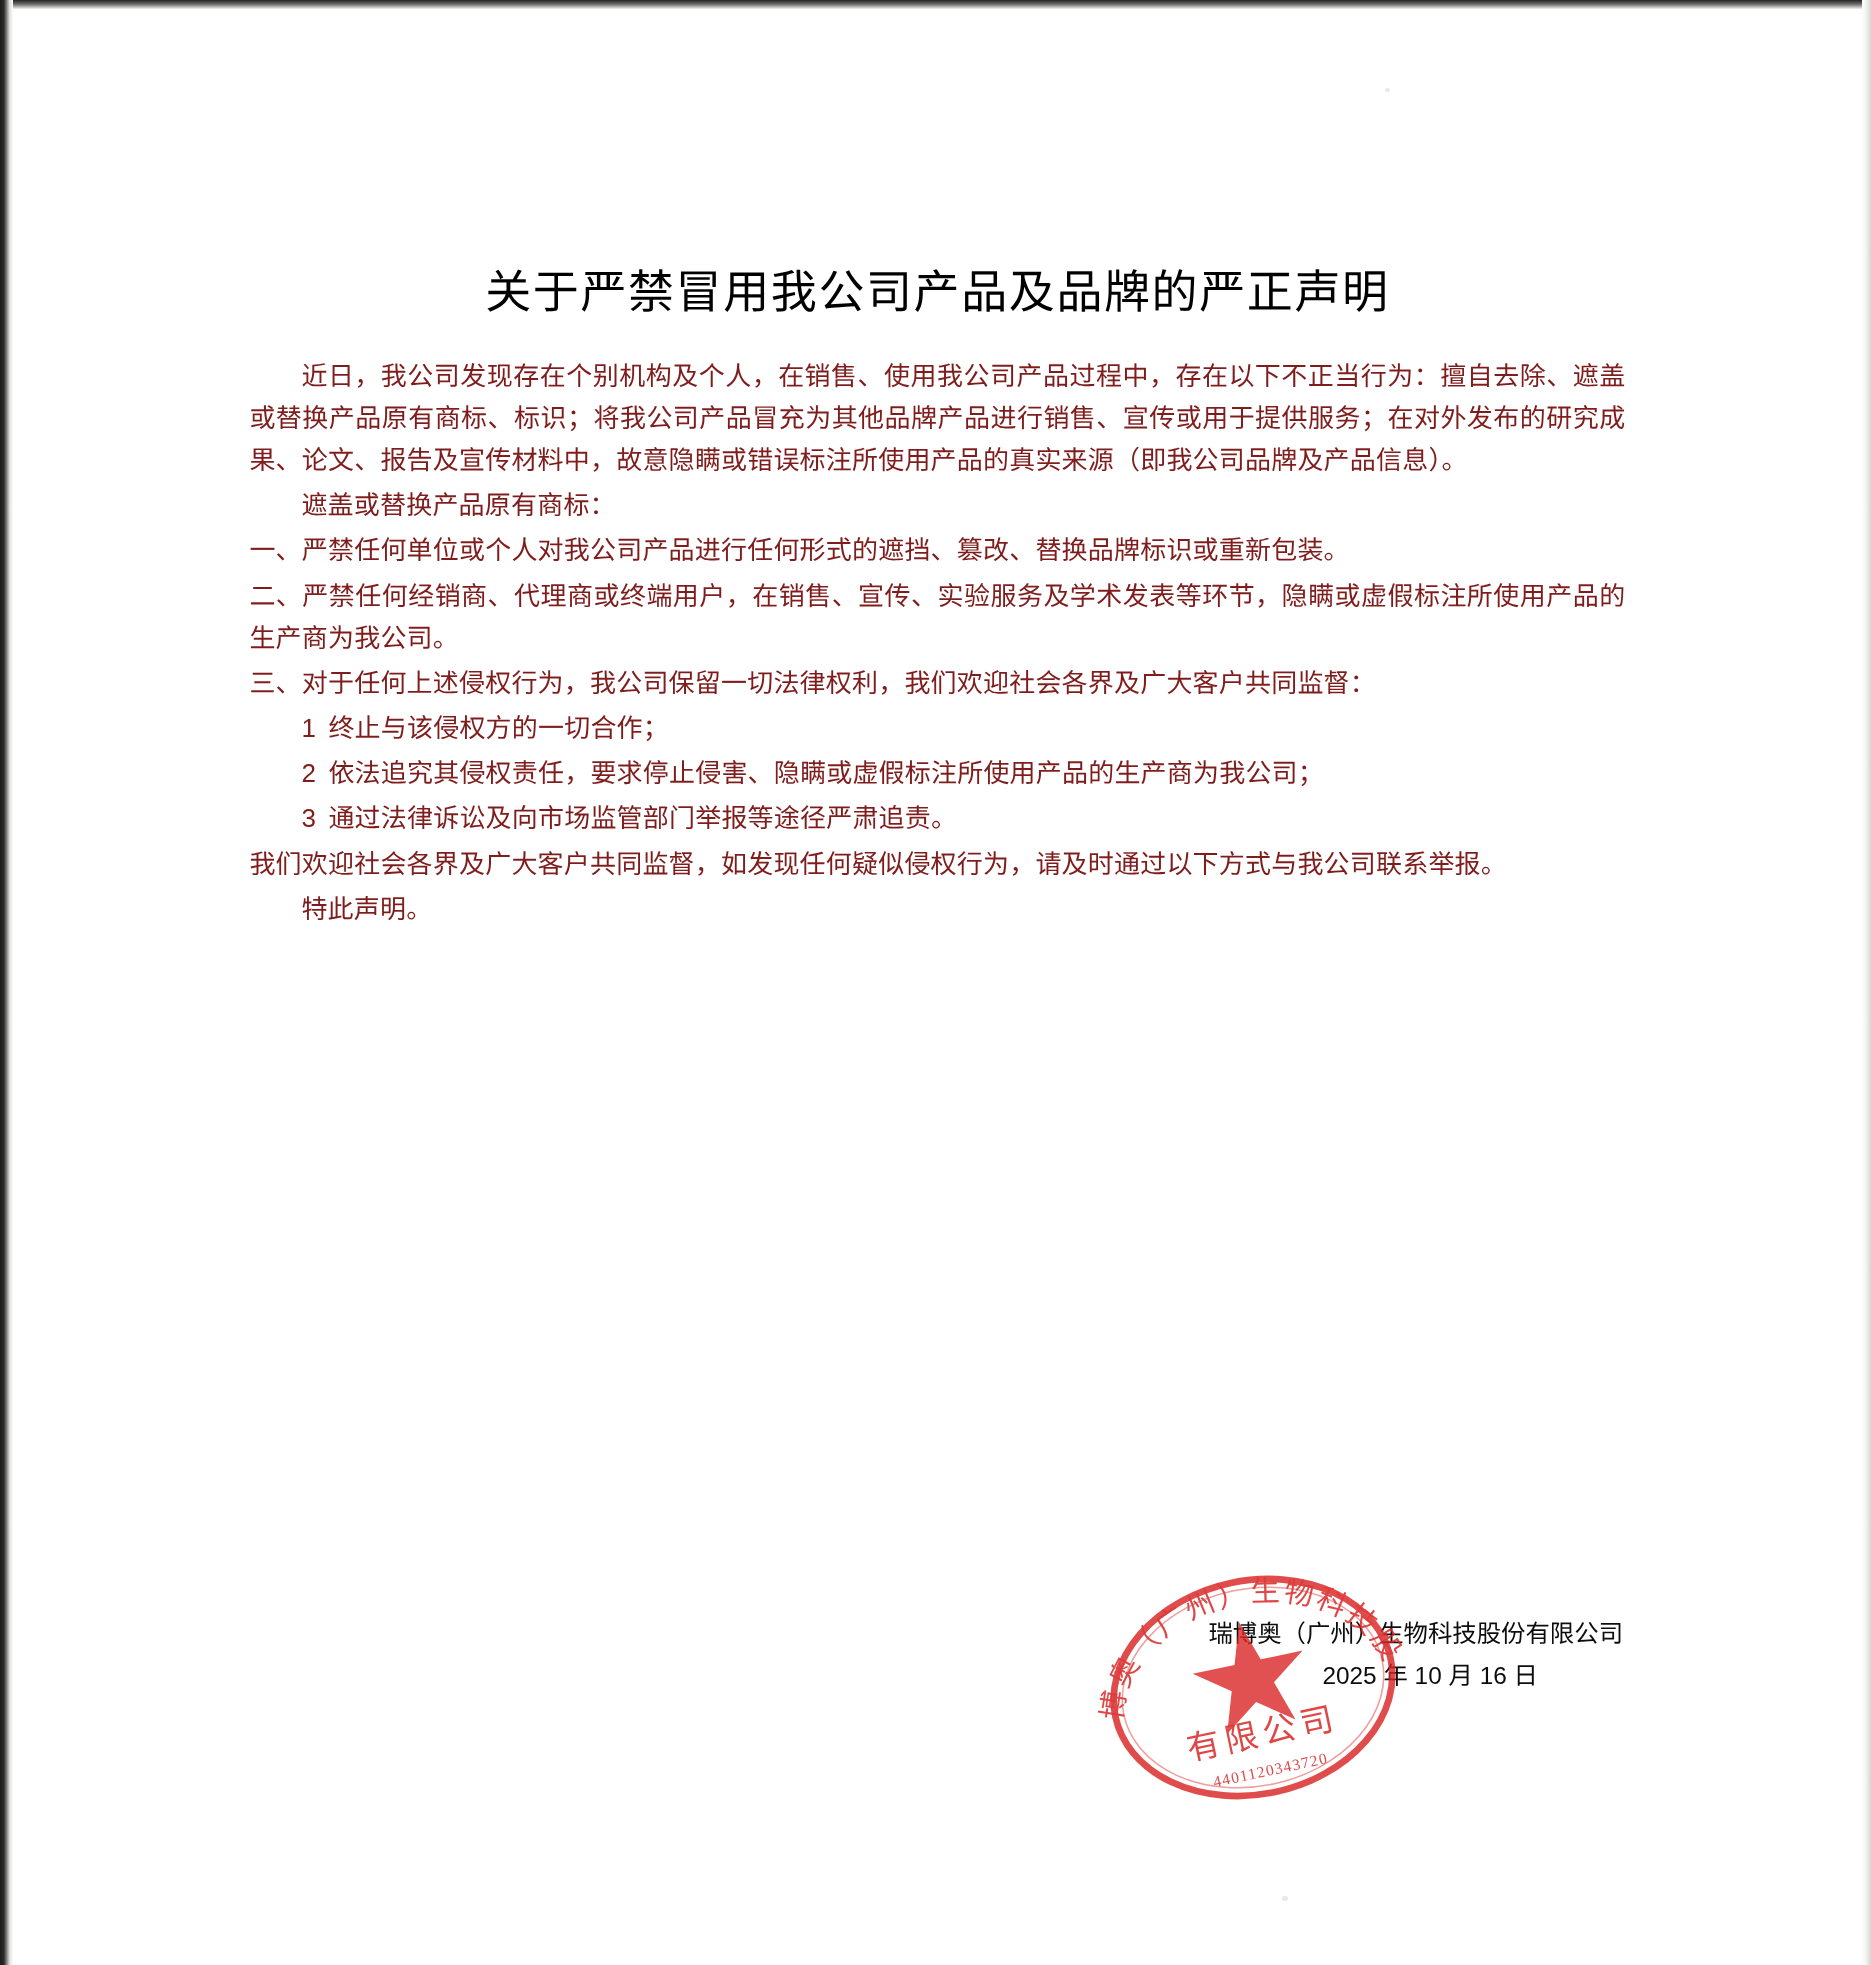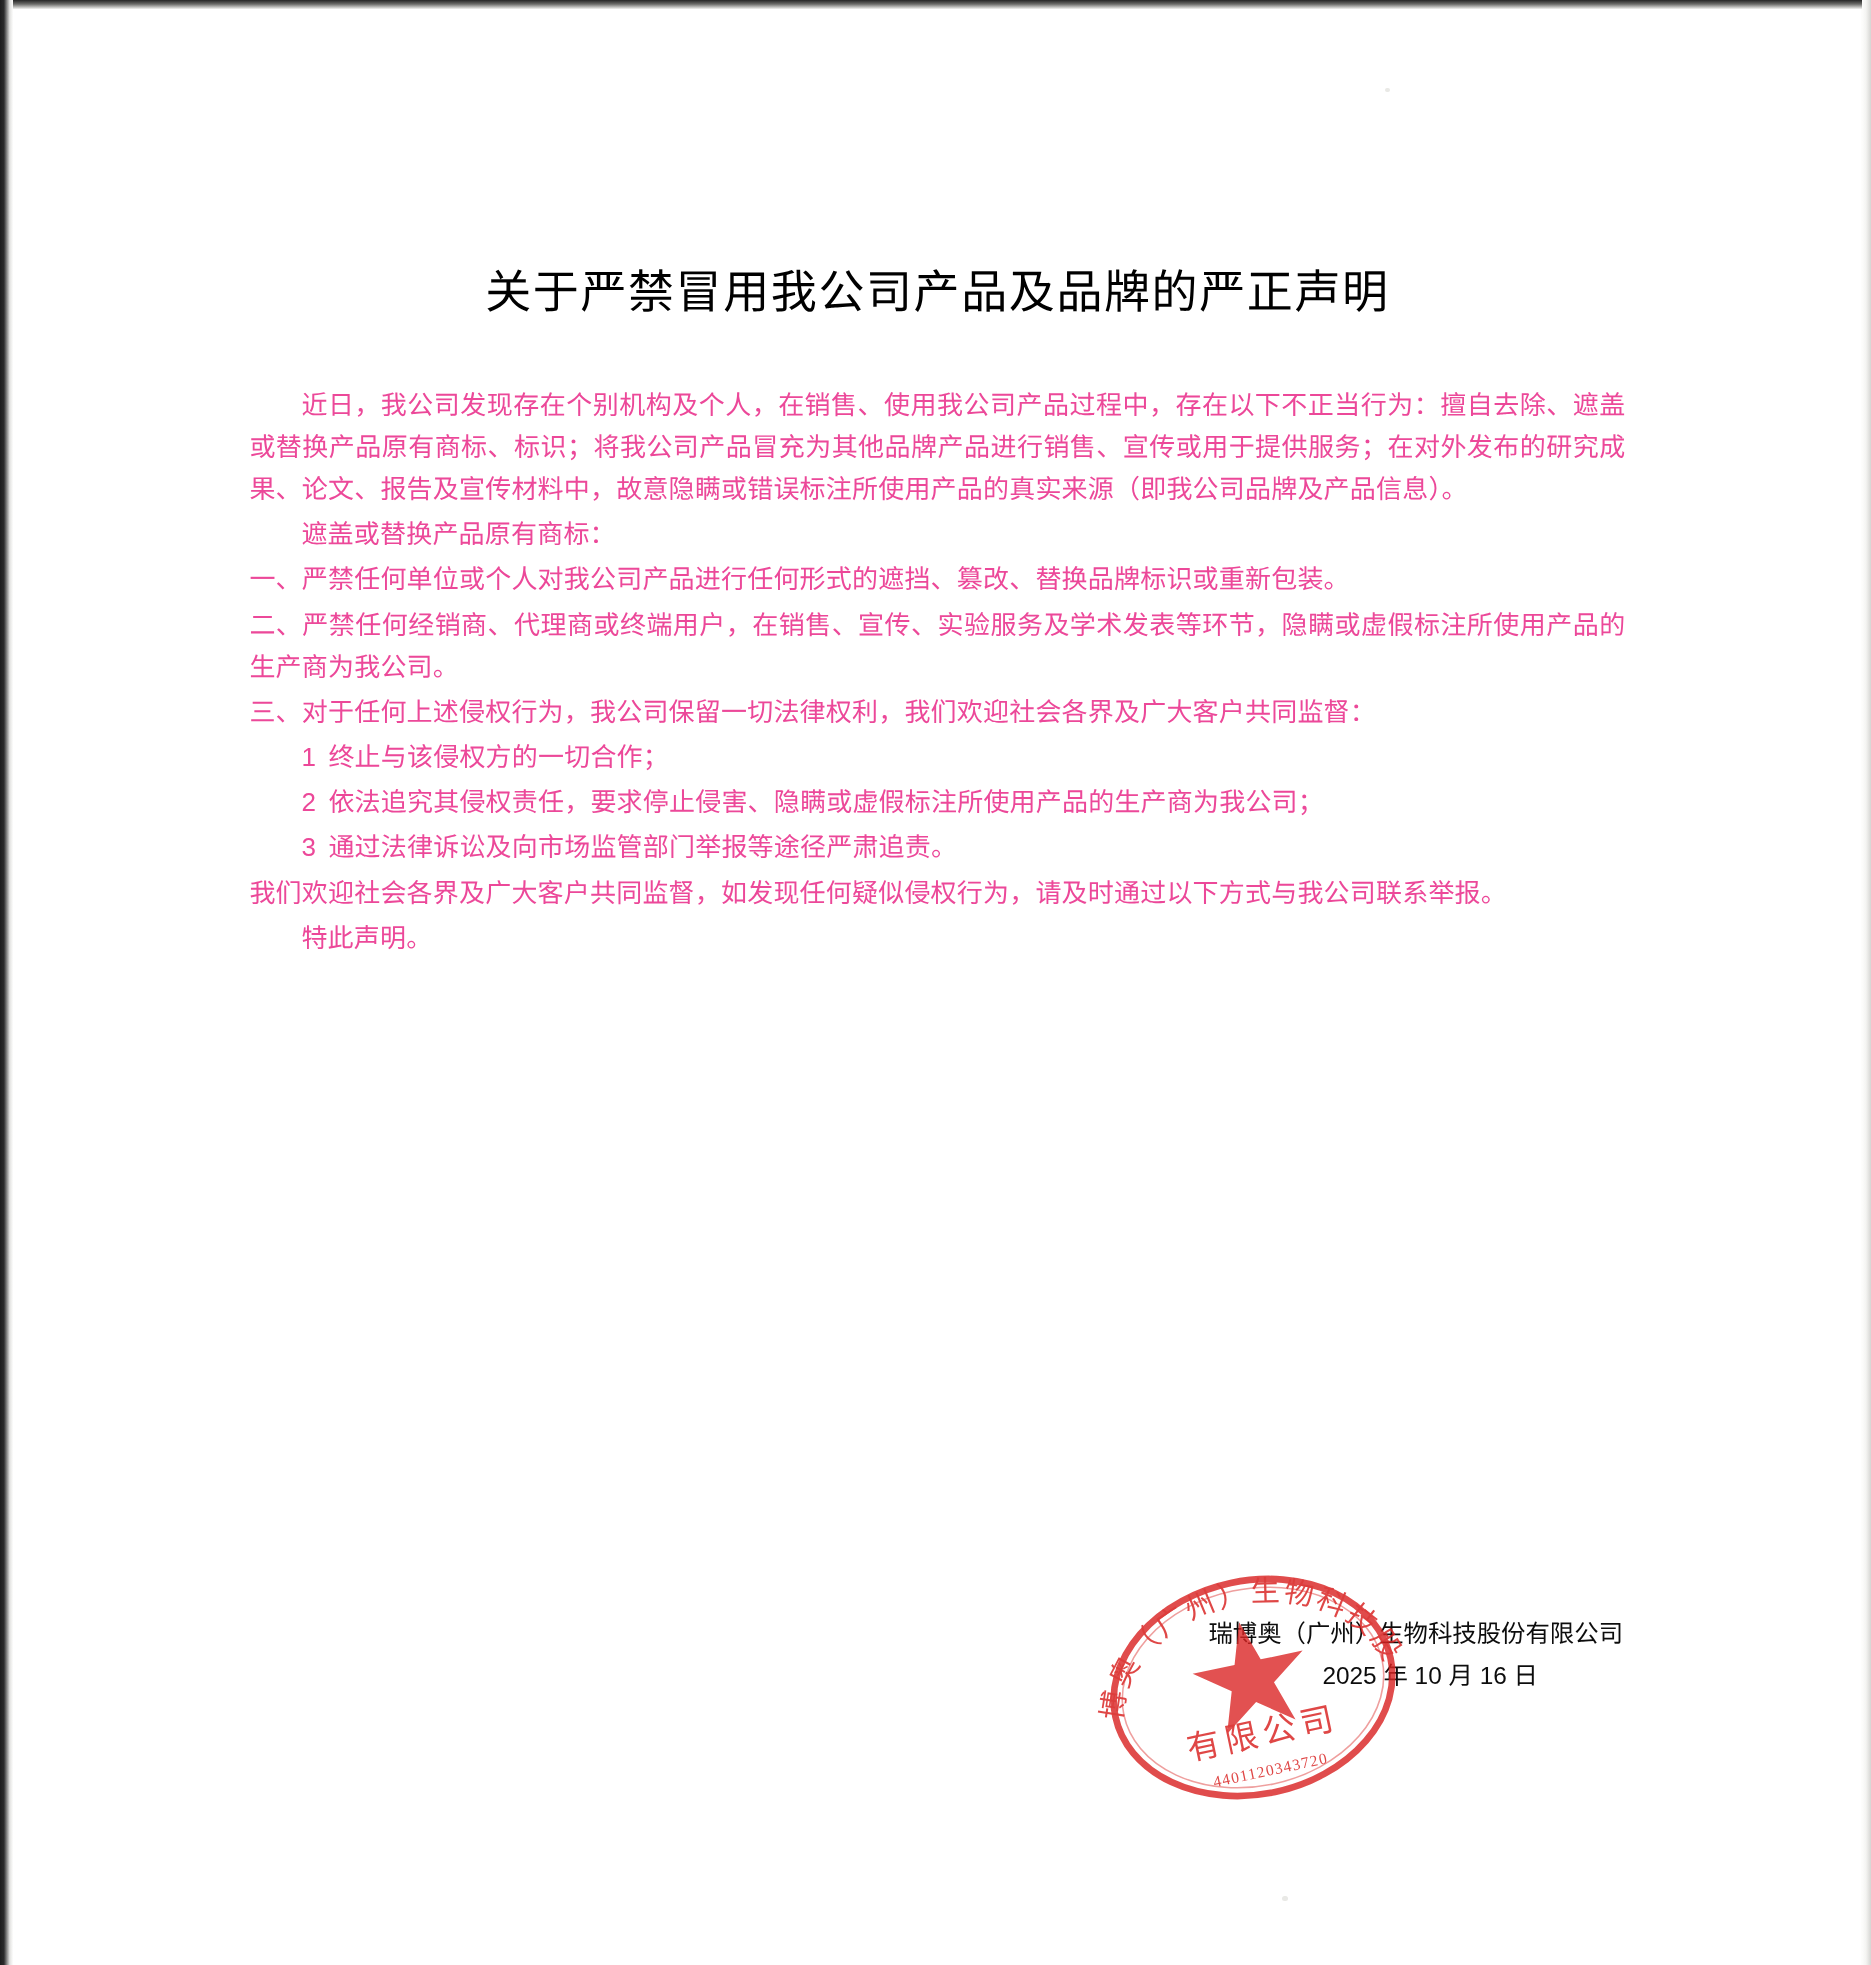--- a/index.html
+++ b/index.html
@@ -52,24 +52,24 @@
   .doc-title {
     font-size: 46px;
     font-weight: normal;
     letter-spacing: 1.6px;
     text-align: center;
     color: #000000;
     margin: 0 0 0 0;
     line-height: 1.35;
   }
   .body-block {
-    margin-top: 61px;
+    margin-top: 32px;
     font-size: 26px;
     line-height: 1.62;
-    color: #ec4899;
+    color: #7f1d1d;
     letter-spacing: 0.2px;
   }
   p.para {
     margin: 0 0 3.1px 0;
     text-align: justify;
     text-justify: inter-ideograph;
   }
   p.indent {
     text-indent: 52px;
   }

